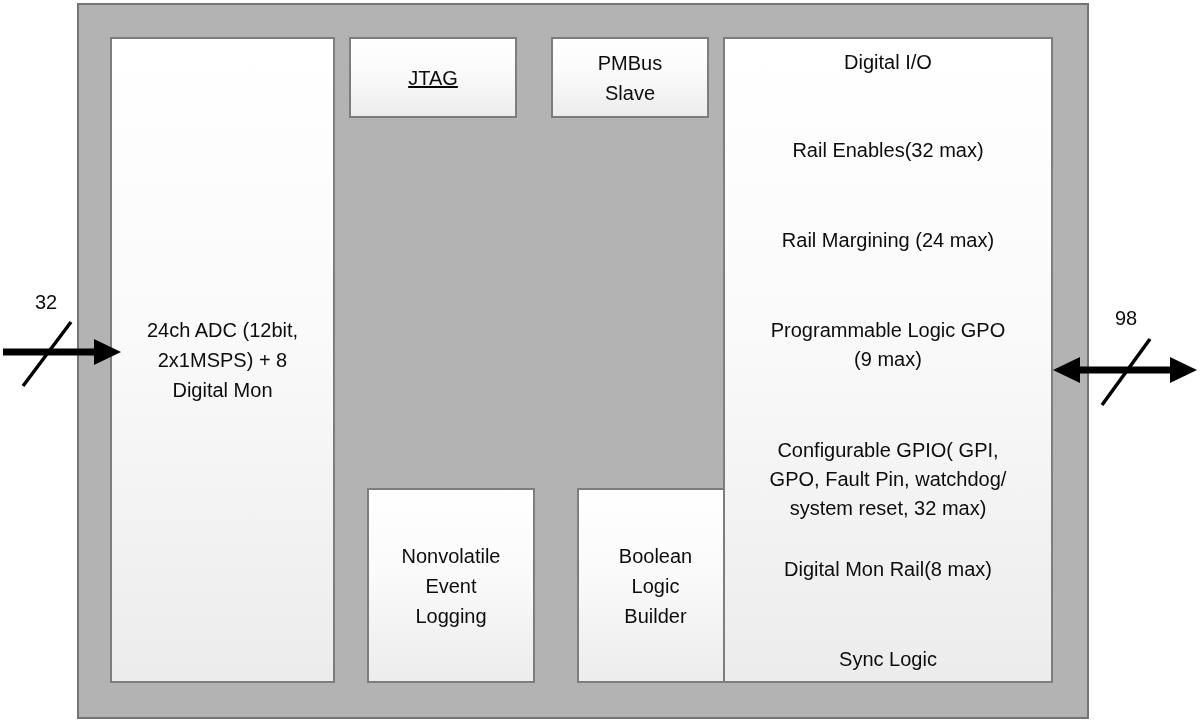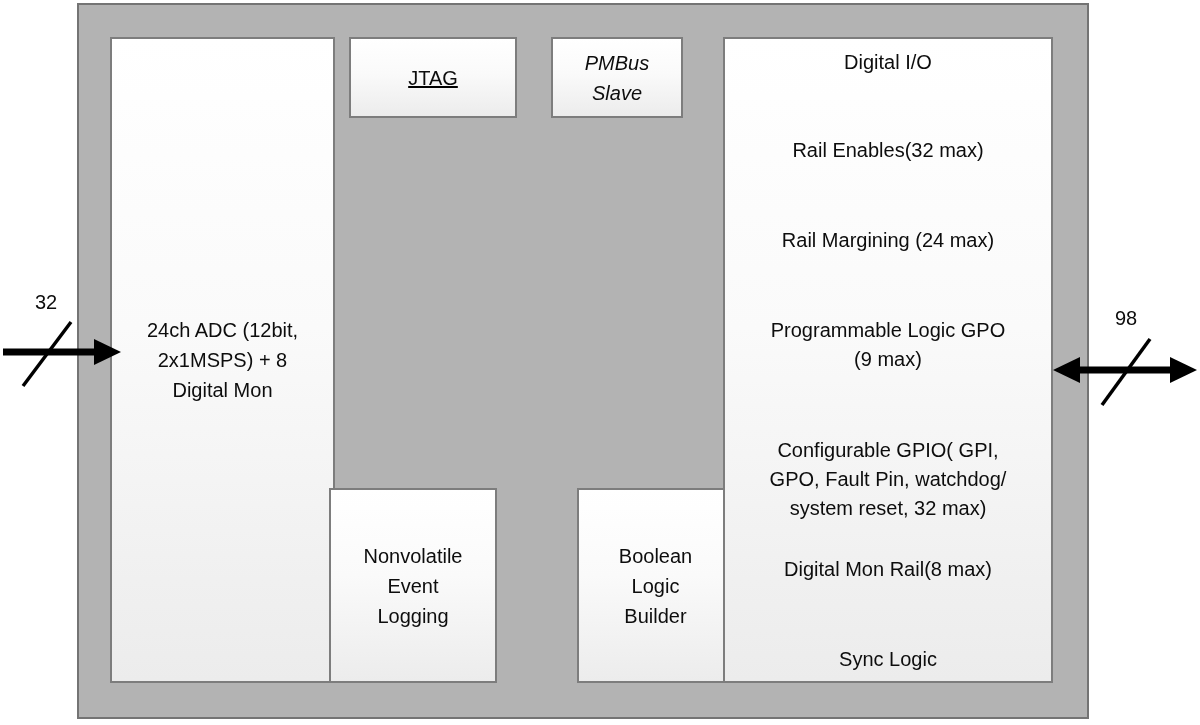--- a/index.html
+++ b/index.html
@@ -31,23 +31,23 @@
   }
   .block .label {
     white-space: pre-line;
     text-align: center;
     font-size: 20px;
     line-height: 30px;
     color: #0d0d0d;
   }
   .b-adc        { left: 110px; top: 37px;  width: 225px; height: 646px; }
   .b-jtag       { left: 349px; top: 37px;  width: 168px; height: 81px; text-decoration: underline;  }
-  .b-pmbus      { left: 551px; top: 37px;  width: 132px; height: 81px; font-style: italic;  }
+  .b-pmbus      { left: 551px; top: 37px;  width: 158px; height: 81px;  }
   .b-seq        { left: 349px; top: 156px; width: 360px; height: 299px; }
-  .b-nvlog      { left: 329px; top: 488px; width: 168px; height: 195px; }
+  .b-nvlog      { left: 367px; top: 488px; width: 168px; height: 195px; }
   .b-bool       { left: 577px; top: 488px; width: 157px; height: 195px; }
   .b-dio        { left: 723px; top: 37px;  width: 330px; height: 646px; display: block; padding-left: 26px; }
 
   .io-line {
     position: absolute;
     left: 0; right: 0;
     text-align: center;
     font-size: 20px;
     line-height: 29px;
     white-space: pre-line;

